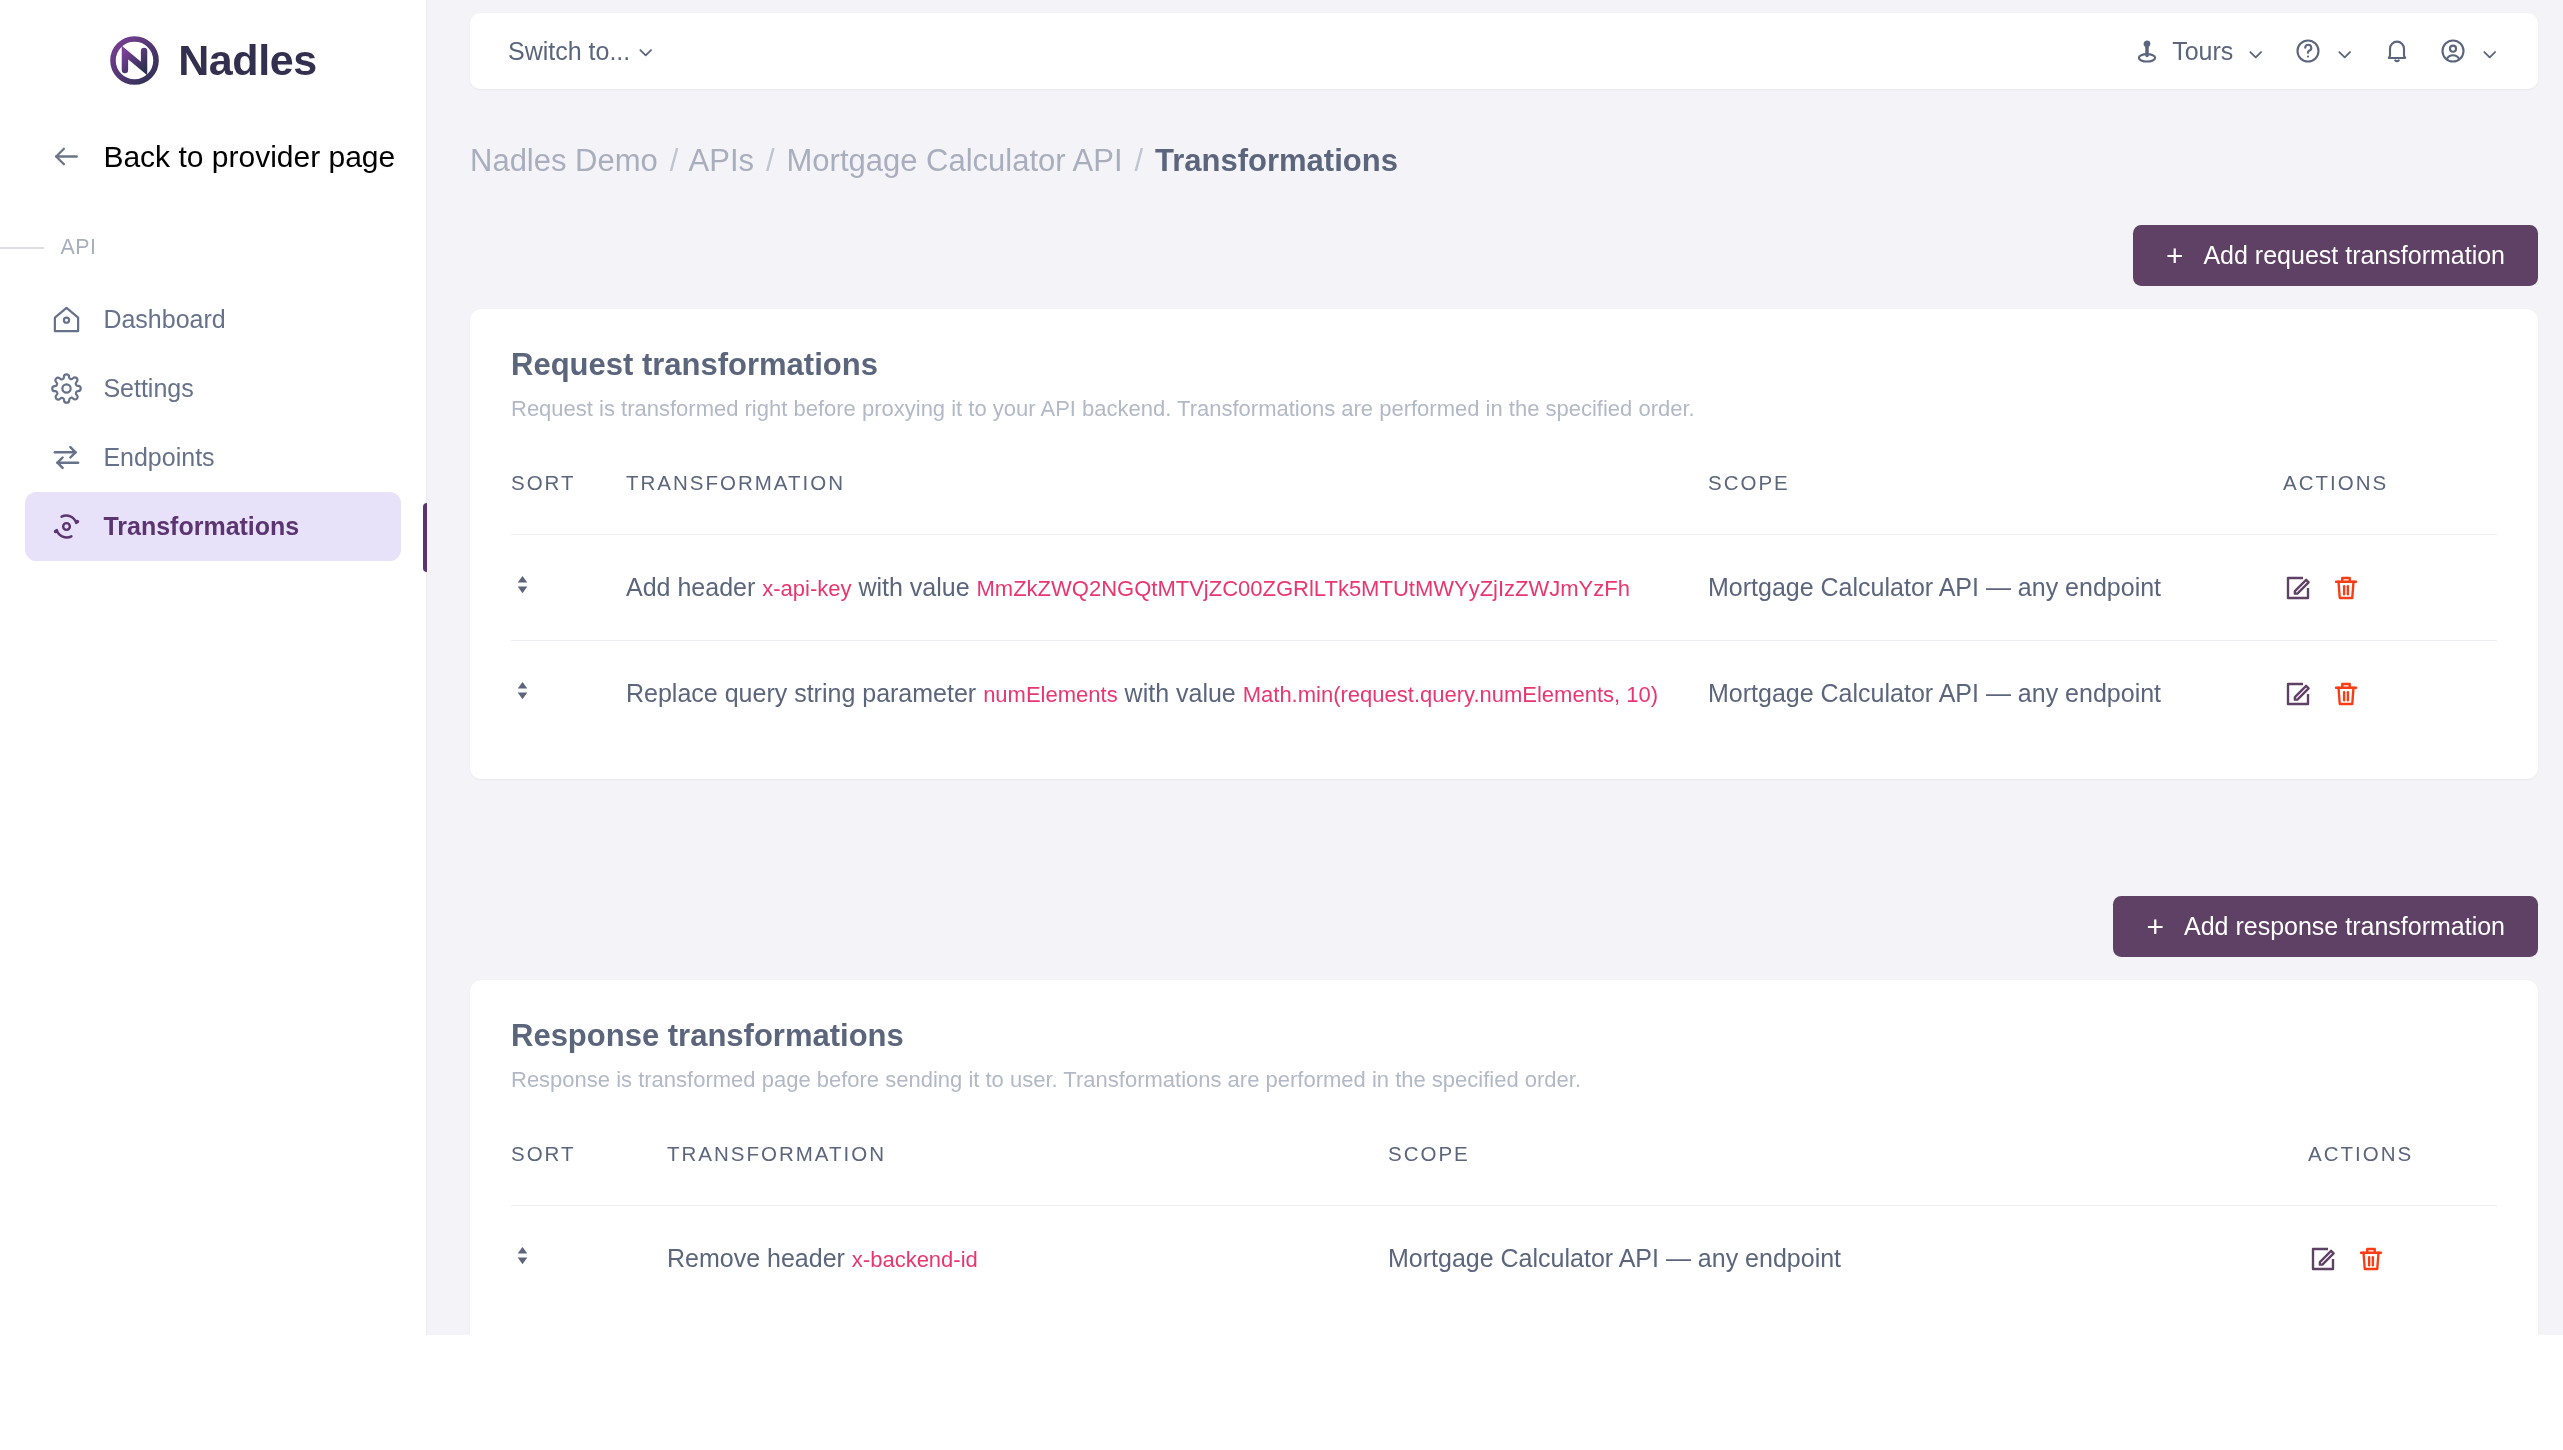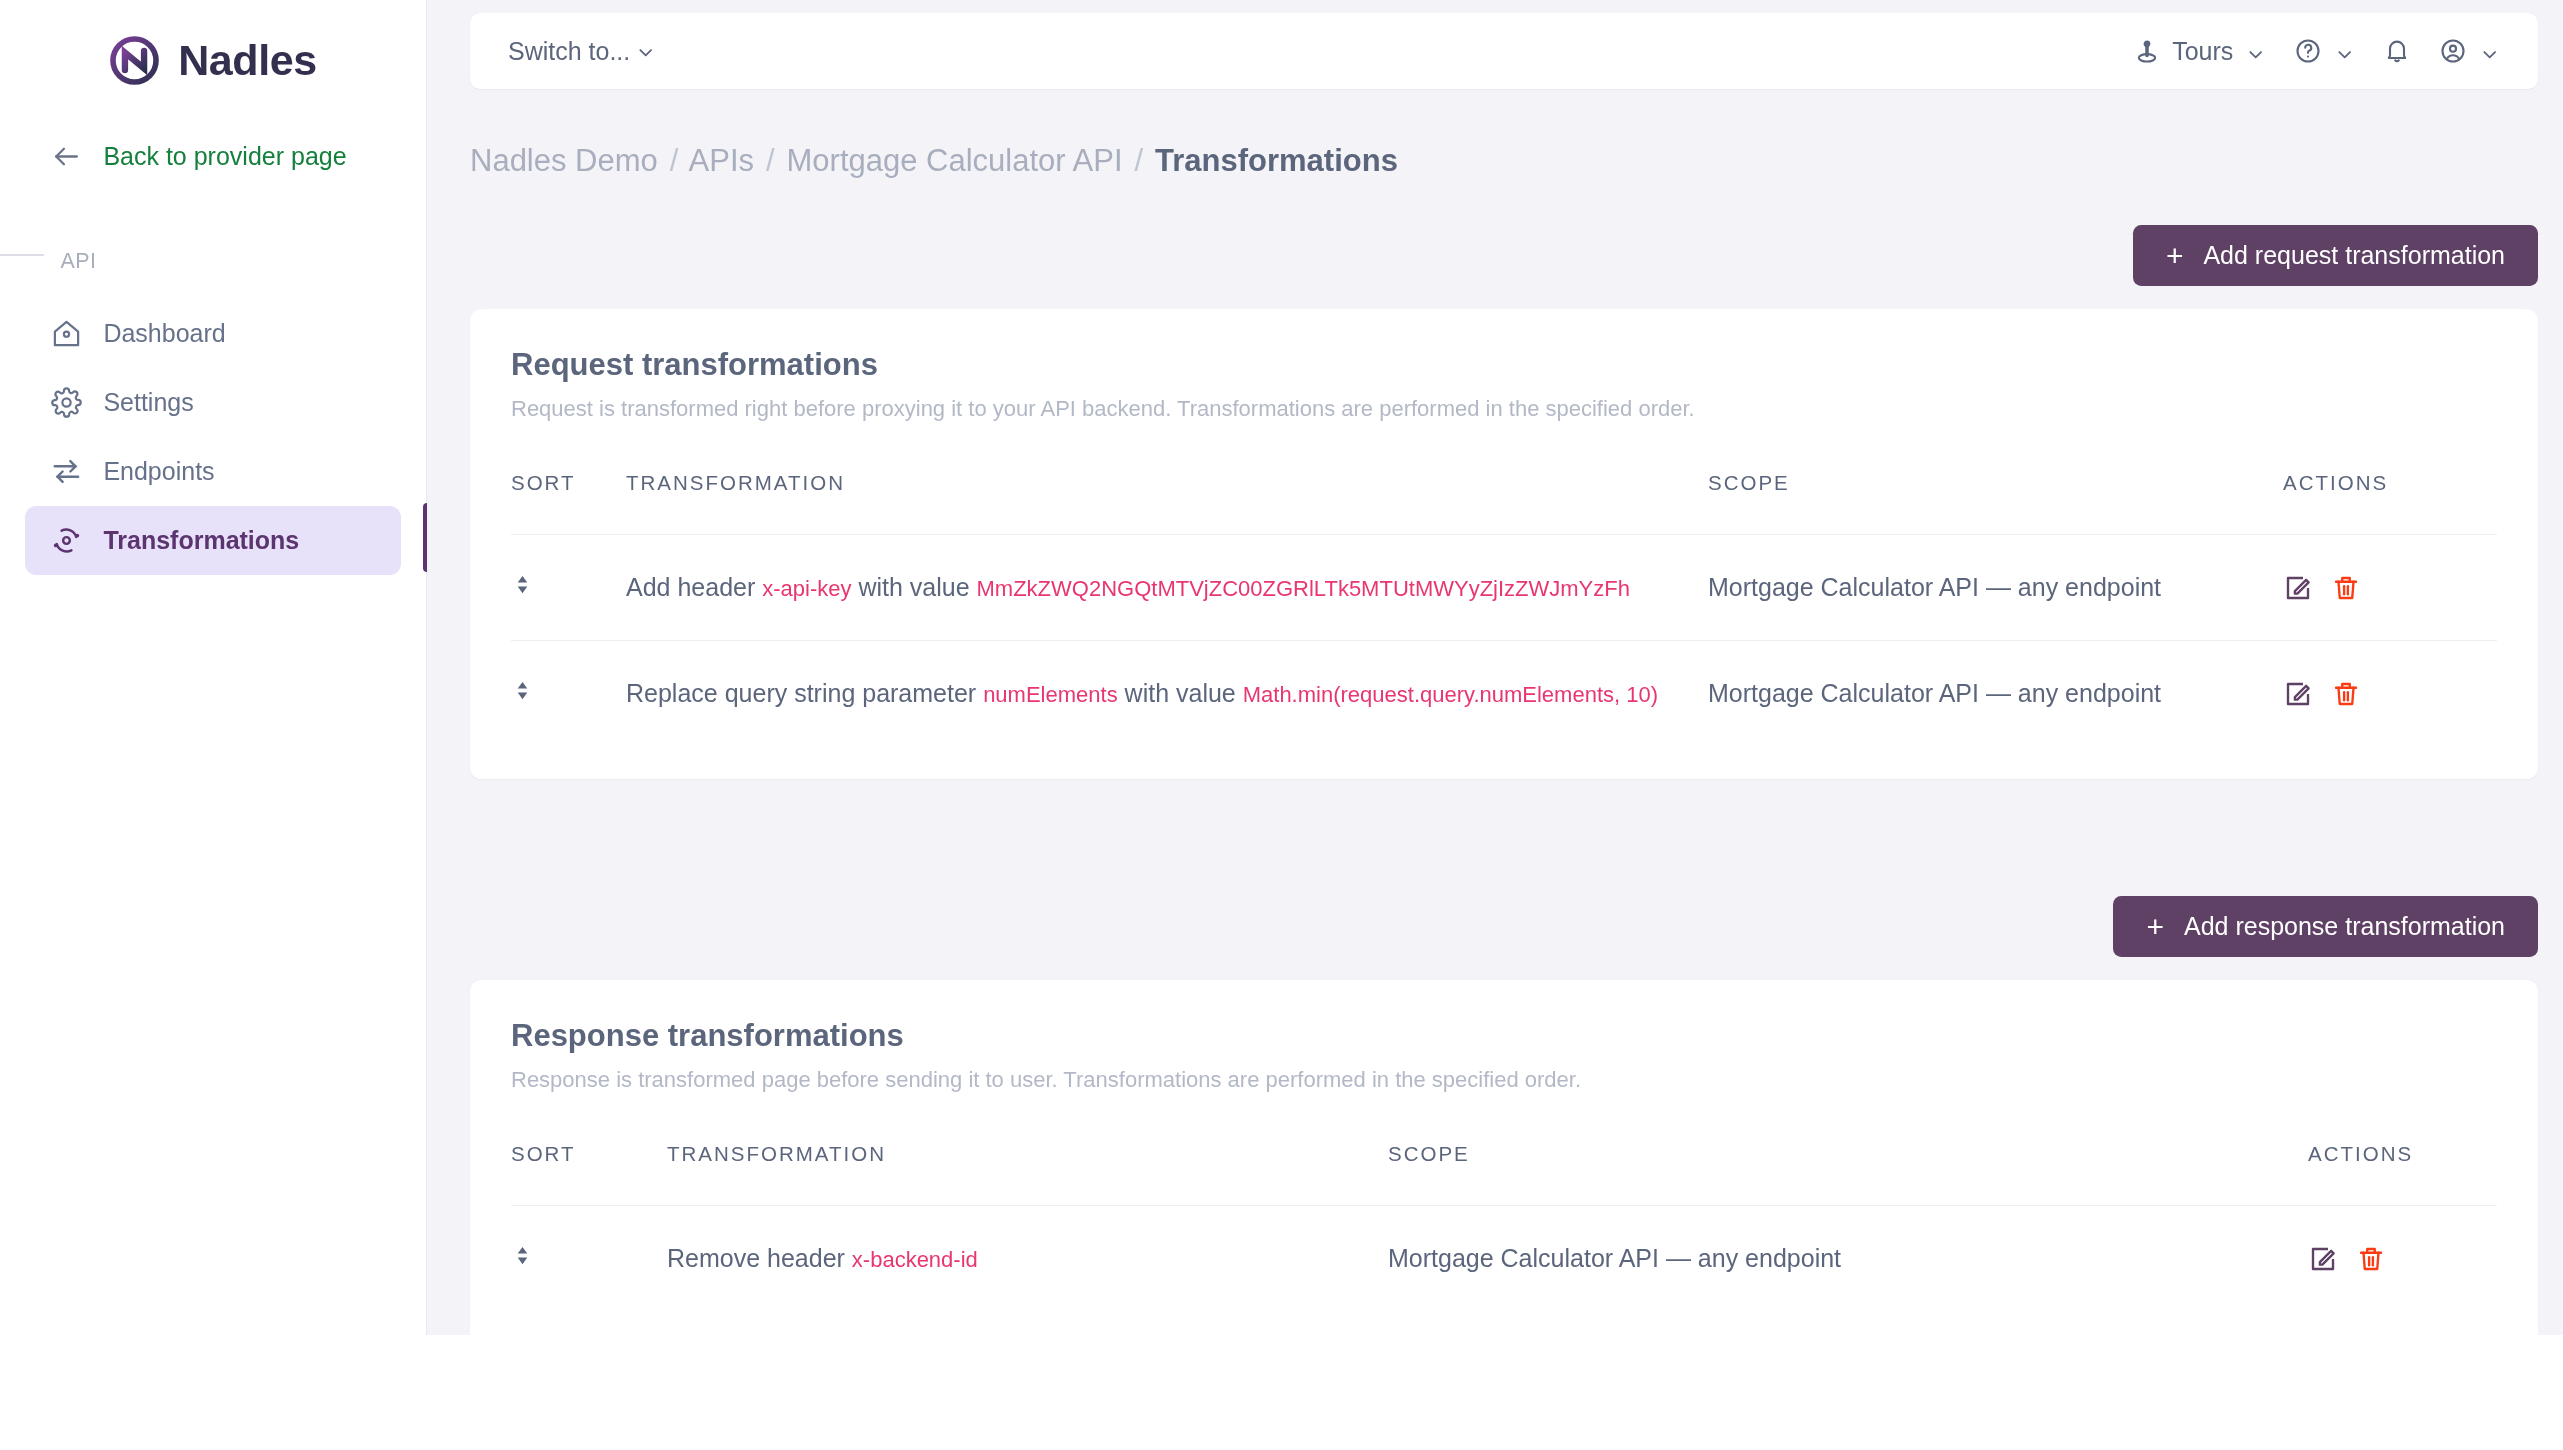--- a/index.html
+++ b/index.html
@@ -22,25 +22,25 @@
   .brand { display: flex; align-items: center; justify-content: center; gap: 18px; height: 79px; }
   .brand-mark { width: 51px; height: 51px; flex: 0 0 51px; }
   .brand-name { font-size: 43px; font-weight: 700; color: #33304f; letter-spacing: -0.4px; }
 
   .back-row {
     display: flex; align-items: center; gap: 21.4px;
     padding: 0 0 0 51px; height: 61px; margin-top: 26px;
     cursor: pointer;
   }
   .back-row .bk-ico { width: 31px; height: 31px; flex:0 0 31px; color:#6b7487; }
-  .back-row .bk-label { font-size: 25px; color: #15803d; }
+  .back-row .bk-label { font-size: 30px; color: #000000; }
 
   .sect-wrap { display:flex; align-items:center; gap:16.4px; margin-top: 48px; padding-left: 0px; }
   .sect-line { width: 44px; height: 1.6px; background: #dcdde6; }
-  .sect-title { font-size: 21.4px; color: #a9aebd; letter-spacing: 0.5px; margin-top: 14px; }
+  .sect-title { font-size: 21.4px; color: #a9aebd; letter-spacing: 0.5px; }
 
   .nav { margin-top: 25px; padding: 0 25px; }
   .nav-item {
     display: flex; align-items: center; gap: 21.4px;
     height: 69px; border-radius: 11.5px; padding-left: 26px;
     cursor: pointer; color: #66718a; font-size: 25px;
   }
   .nav-item .n-ico { width: 31px; height: 31px; flex: 0 0 31px; }
   .nav-item.active { background: #e7e1fa; color: #5b3470; font-weight: 600; }
   .active-bar {

